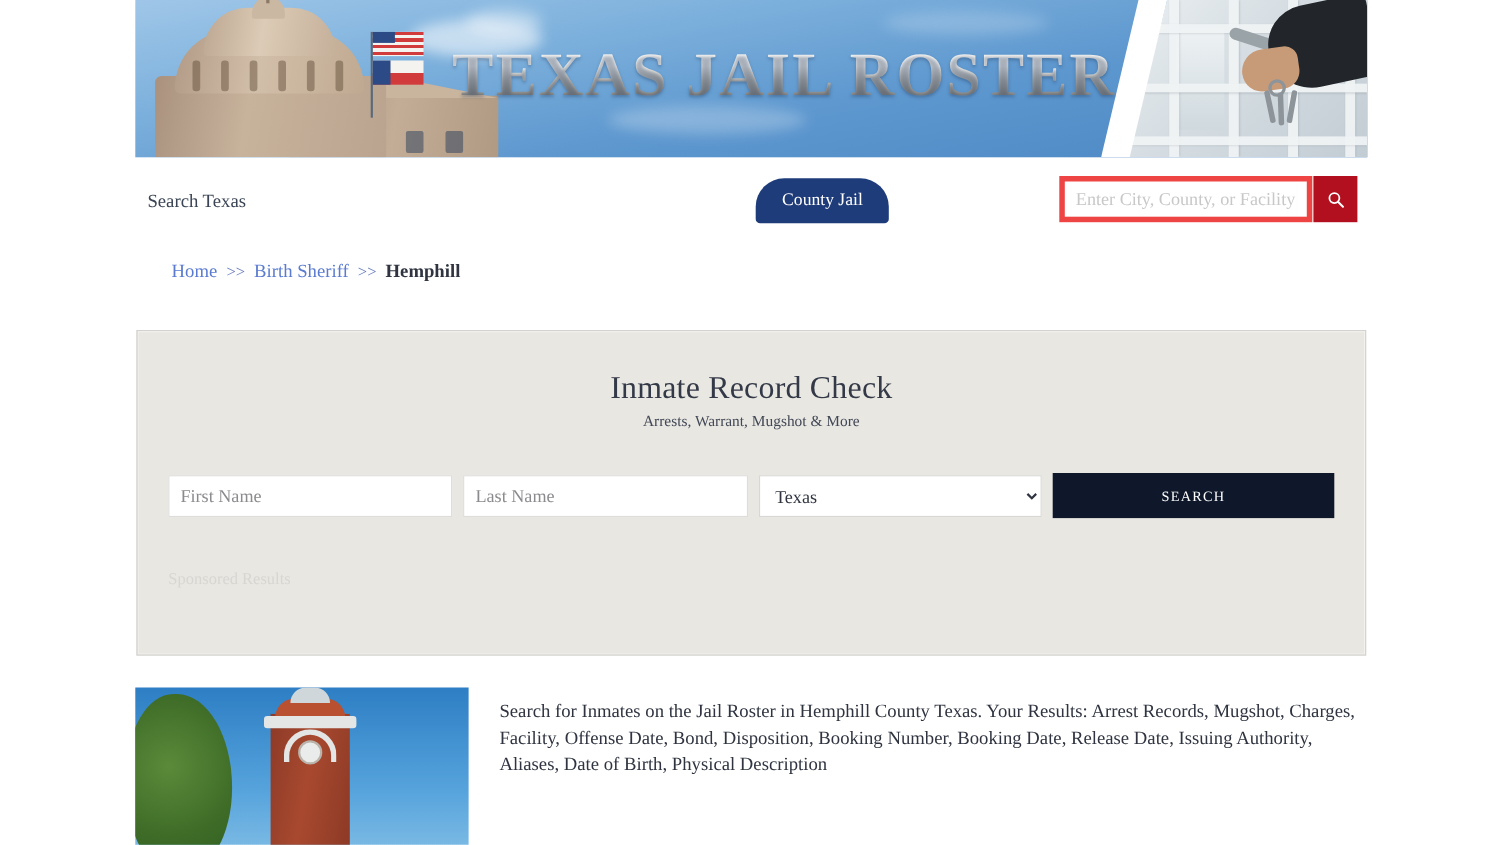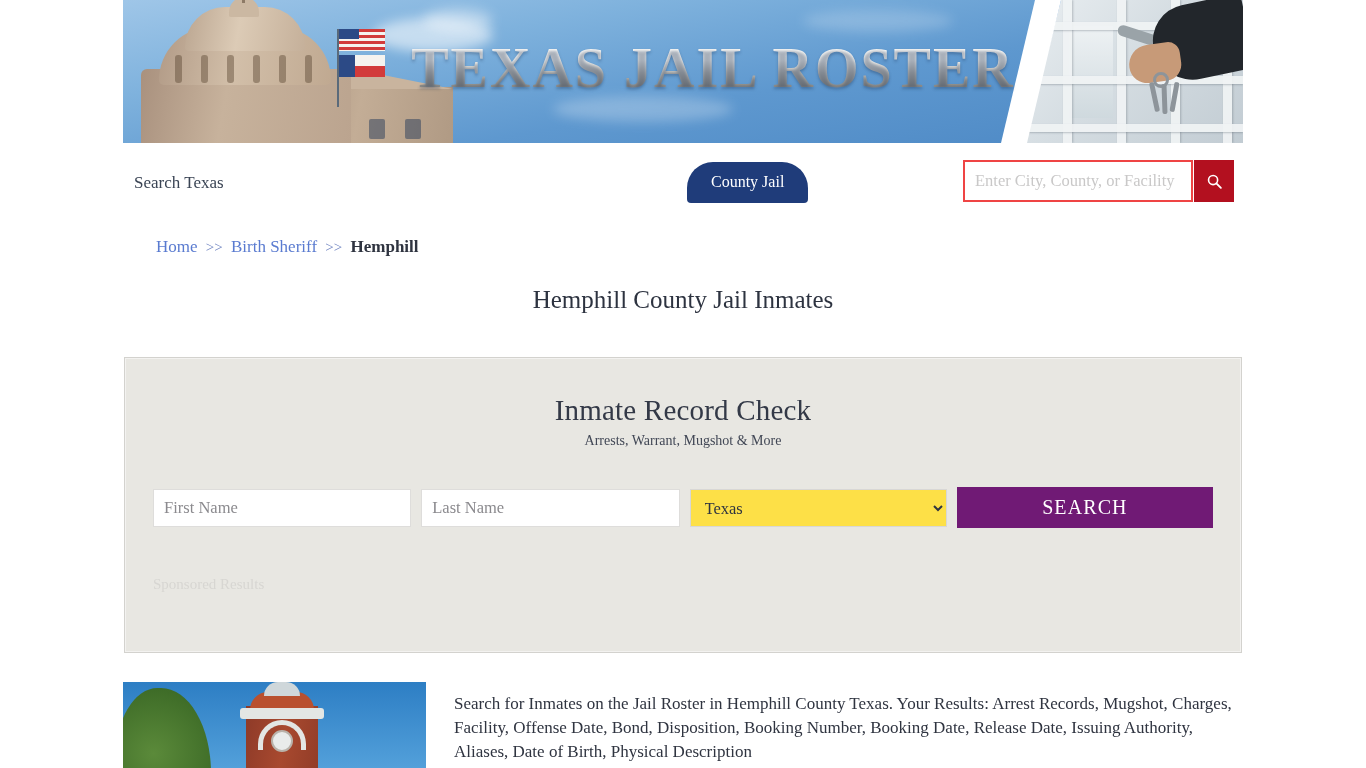--- a/index.html
+++ b/index.html
@@ -137,21 +137,21 @@
     background: #1f3c7a; color: #ffffff;
     font-size: 16px; padding: 10px 22px 11px 22px;
     border-radius: 22px 22px 6px 6px; position: relative;
     line-height: 1.1; cursor: pointer;
   }
   .tab-a { border-radius: 26px 26px 4px 4px; padding: 11px 26px 12px 26px; }
   .tab-b { margin-left: 3px; border-radius: 26px 26px 4px 4px; padding: 11px 24px 12px 24px; }
   .nav-search {
     position: absolute; left: 840px; top: 17px;
     width: 230px; height: 42px;
-    border: 2px solid #ef4444; background: #ffffff;
+    border: 5px solid #ef4444; background: #ffffff;
     font-family: "Liberation Serif", "DejaVu Serif", serif;
     font-size: 16.5px; color: #4a4a4a; padding: 0 10px;
   }
   .nav-search::placeholder { color: #c9c8c8; }
   .nav-search-btn {
     position: absolute; left: 1071px; top: 17px;
     width: 40px; height: 42px; border: none;
     background: #b3101f; color: #ffffff; cursor: pointer;
     display: flex; align-items: center; justify-content: center;
   }
@@ -185,29 +185,29 @@
   .widget-form { display: flex; margin-top: 40px; gap: 10px; }
   .fld {
     height: 38px; border: 1px solid #dedddb; background: #ffffff;
     font-family: "Liberation Serif", "DejaVu Serif", serif;
     font-size: 16.5px; color: #4a4a52; padding: 0 10px;
   }
   .fld::placeholder { color: #8b8a8e; }
   .fld-first { width: 259px; }
   .fld-last { width: 259px; }
   .fld-state {
-    width: 258px; height: 38px; border: 1px solid #d8d7d5; background: #fde047;
+    width: 258px; height: 38px; border: 1px solid #d8d7d5; background: #ffffff;
     font-family: "Liberation Serif", "DejaVu Serif", serif;
     font-size: 16.5px; color: #2f3440; padding: 0 10px;
   }
   .btn-search {
     width: 257px; height: 41px; margin-top: -2px; border: none;
-    background: #701a75; color: #ffffff;
-    font-family: "Liberation Serif", "DejaVu Serif", serif;
-    font-size: 20px; letter-spacing: 1.1px; cursor: pointer;
+    background: #0f172a; color: #ffffff;
+    font-family: "Liberation Serif", "DejaVu Serif", serif;
+    font-size: 13px; letter-spacing: 1.1px; cursor: pointer;
   }
   .sponsored { margin-top: 48px; font-size: 15px; color: #d7d6d2; }
 
   
   .bottom { width: 1120px; margin: 29px auto 0 auto; display: flex; gap: 28px; }
   .thumb {
     width: 303px; height: 170px; flex: 0 0 303px; position: relative; overflow: hidden;
     background: linear-gradient(to bottom, #2d7ec4 0%, #56a3dc 55%, #8cc4e8 100%);
   }
   .tower {
@@ -318,21 +318,20 @@
   </div>
 
   <div class="breadcrumb">
     <a href="#">Home</a>
     <span class="crumb-sep">&gt;&gt;</span>
     <a href="#">Birth Sheriff</a>
     <span class="crumb-sep">&gt;&gt;</span>
     <span class="crumb-current">Hemphill</span>
   </div>
 
-  <h1 class="page-title">Hemphill County Jail Inmates</h1>
 
   <div class="widget-wrap">
     <div class="widget">
       <div class="widget-title">Inmate Record Check</div>
       <div class="widget-sub">Arrests, Warrant, Mugshot &amp; More</div>
 
       <div class="widget-form">
         <input class="fld fld-first" type="text" placeholder="First Name" style="">
         <input class="fld fld-last" type="text" placeholder="Last Name" style="">
         <select class="fld-state">

